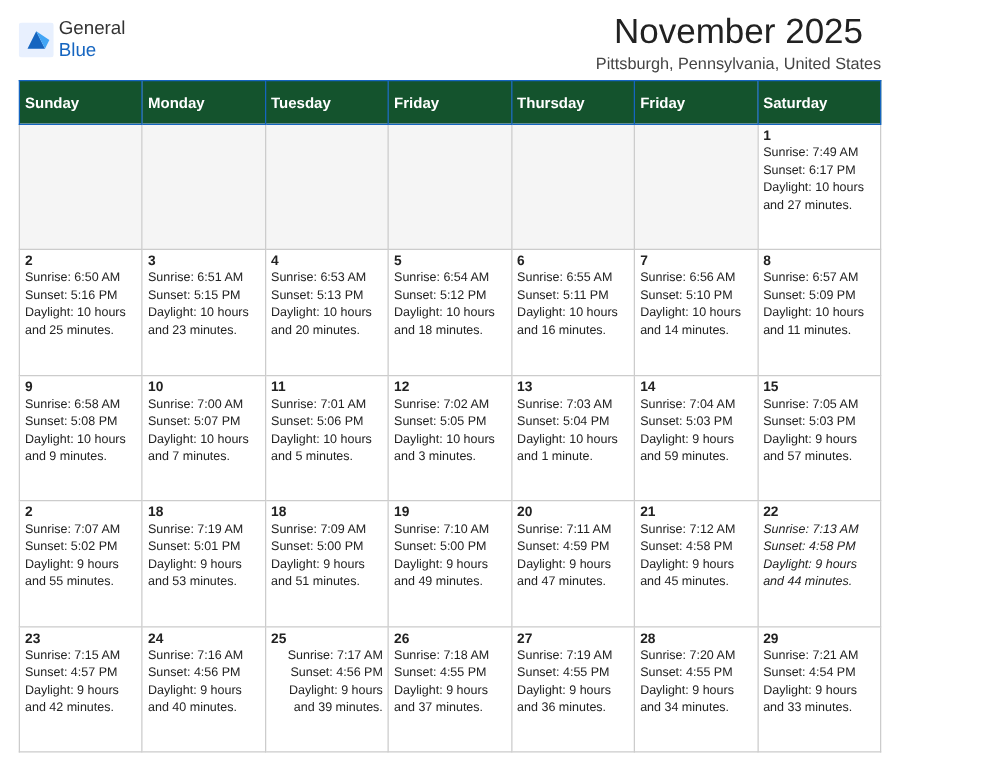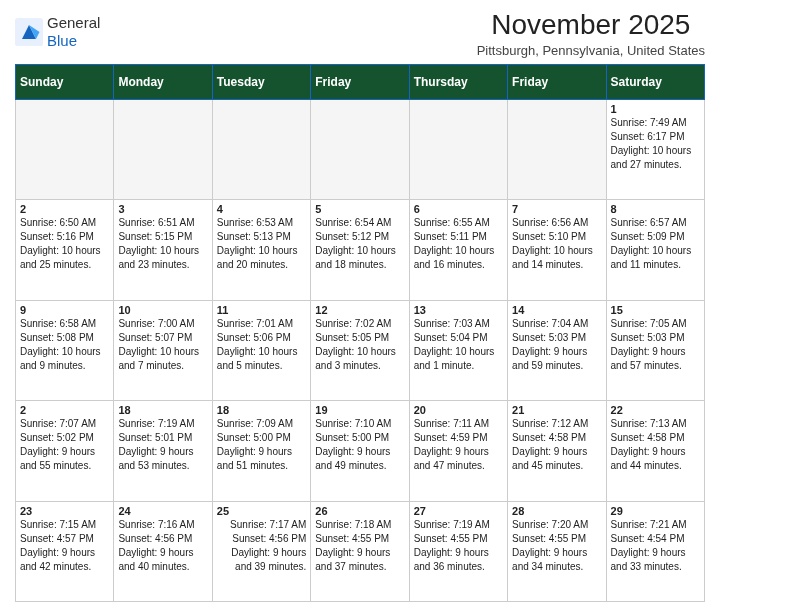--- a/index.html
+++ b/index.html
@@ -287,21 +287,21 @@
           </td>
           <td>
             <span class="day-number">21</span>
             <div class="day-info" style="white-space: pre-line;">Sunrise: 7:12 AM
 Sunset: 4:58 PM
 Daylight: 9 hours
 and 45 minutes.</div>
           </td>
           <td>
             <span class="day-number">22</span>
-            <div class="day-info" style="white-space: pre-line;">Sunrise: 7:13 AM
+            <div class="day-info" style="white-space: pre-line; font-style: italic;">Sunrise: 7:13 AM
 Sunset: 4:58 PM
 Daylight: 9 hours
 and 44 minutes.</div>
           </td>
         </tr>
         <tr>
           <td>
             <span class="day-number">23</span>
             <div class="day-info" style="white-space: pre-line;">Sunrise: 7:15 AM
 Sunset: 4:57 PM

